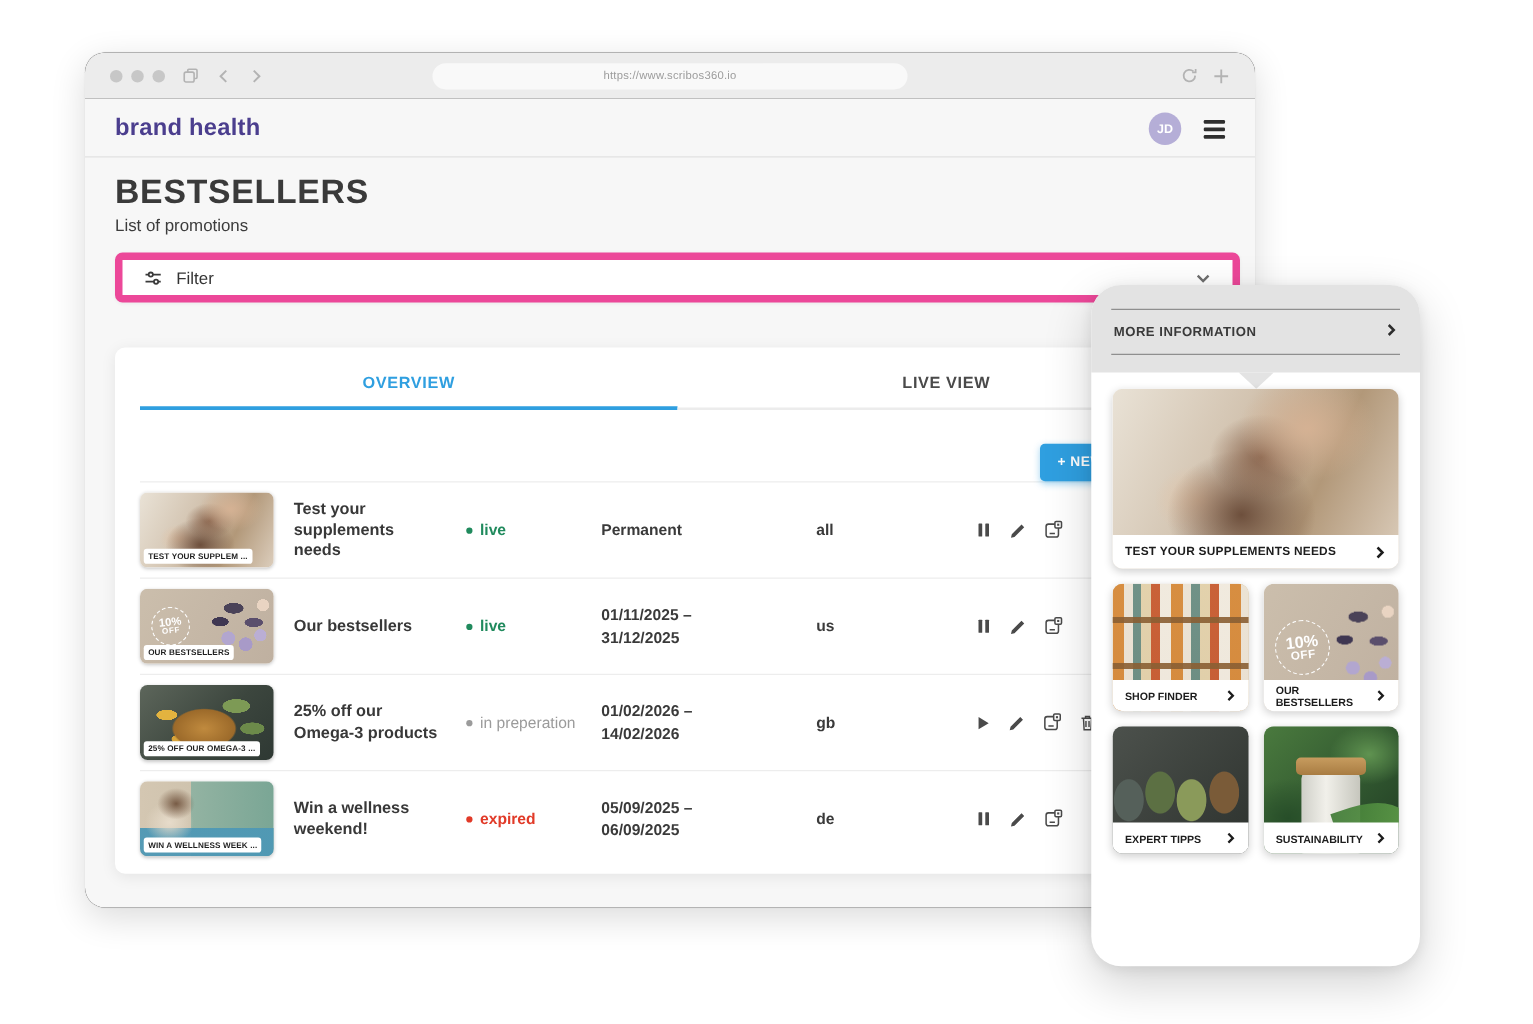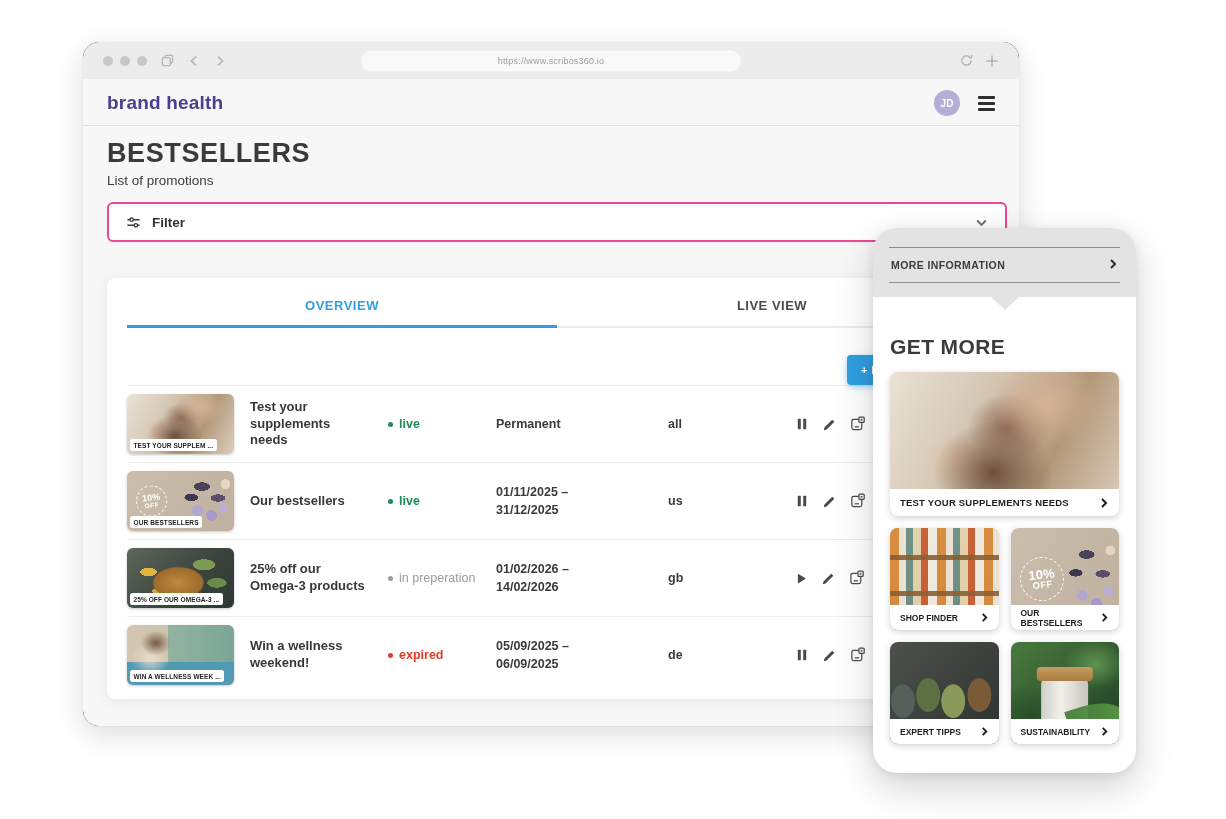--- a/index.html
+++ b/index.html
@@ -1,20 +1,20 @@
 <!DOCTYPE html>
 <html><head>
 <meta charset="utf-8">
 <style>
   * { margin:0; padding:0; box-sizing:border-box; }
   html,body { width:1226px; height:819px; background:#ffffff; font-family:"Liberation Sans", sans-serif; overflow:hidden; }
   .canvas { position:relative; width:1226px; height:819px; background:#fff; }
 
   
-  .browser { position:absolute; left:83px; top:42px; width:936px; height:684px; border-radius:16px;
+  .browser { position:absolute; left:68px; top:42px; width:936px; height:684px; border-radius:16px;
              background:#000000; box-shadow:0 8px 28px rgba(0,0,0,.14), 0 0 0 1px rgba(0,0,0,.02); }
   .chrome { position:relative; height:37px; background:#ececec; border-radius:16px 16px 0 0;
             display:flex; align-items:center; padding:0 20px; }
   .dots { display:flex; gap:7px; }
   .dot { width:10px; height:10px; border-radius:50%; background:#c7c7c7; }
   .chrome-ico { color:#b3b3b3; margin-left:14px; display:flex; align-items:center; }
   .chrome-ico svg { display:block; }
   .url-pill { position:absolute; left:50%; top:50%; transform:translate(-50%,-50%);
               width:380px; height:21px; background:#f9f9f9; border-radius:11px;
               display:flex; align-items:center; justify-content:center;
@@ -29,23 +29,23 @@
   .avatar { margin-left:auto; width:26px; height:26px; border-radius:50%; background:#b5aed7;
             color:#fff; font-size:10px; font-weight:bold; display:flex; align-items:center; justify-content:center; }
   .hamburger { margin-left:18px; display:flex; flex-direction:column; gap:3px; cursor:pointer; }
   .hamburger span { display:block; width:17px; height:3px; background:#2f2f2f; border-radius:1px; }
 
   .content { padding:12px 12px 0 24px; }
   .page-title { font-size:27px; font-weight:800; color:#3a3a3a; letter-spacing:.6px; }
   .page-subtitle { font-size:13.5px; color:#3c3c3c; margin:4px 0 14px; }
 
   
-  .filter-bar { height:40px; background:#fff; border:2px solid #ec4899; border-radius:6px;
+  .filter-bar { height:40px; background:#fff; border:6px solid #ec4899; border-radius:6px;
                 box-shadow:0 1px 3px rgba(0,0,0,.05); display:flex; align-items:center;
-                padding:0 17px; gap:11px; font-size:13.5px; color:#333;font-weight:bold; }
+                padding:0 17px; gap:11px; font-size:13.5px; color:#333; }
   .filter-chevron { margin-left:auto; color:#6f6f6f; display:flex; }
 
   
   .main-card { margin-top:36px; background:#fff; border-radius:8px; box-shadow:0 2px 12px rgba(0,0,0,.08);
                padding:20px 20px 6px; }
   .tabs { display:flex; }
   .tab { flex:1; text-align:center; padding-bottom:11px; font-size:13px; font-weight:bold;
          letter-spacing:.5px; color:#4a4a4a; border-bottom:2px solid #ececec; cursor:pointer; }
   .tab.active { color:#2f9fe0; border-bottom:3px solid #2f9fe0; padding-bottom:12px; }
 
@@ -429,21 +429,20 @@
         <span class="chev">
           <svg width="10" height="10" viewBox="0 0 10 10" fill="none" stroke="#2d2d2d" stroke-width="2">
               <path d="M3 1l4 4-4 4"></path>
             </svg>
         </span>
       </div>
       <div class="pt-rule"></div>
     </div>
     <div class="notch"></div>
 
-    <div class="get-more">GET MORE</div>
 
     <div class="pcard pcard-big">
       <div class="art art-woman"></div>
       <div class="pcard-footer">
         <span>TEST YOUR SUPPLEMENTS NEEDS</span>
         <span class="chev">
             <svg width="10" height="10" viewBox="0 0 10 10" fill="none" stroke="#1d1d1d" stroke-width="2">
               <path d="M3 1l4 4-4 4"></path>
             </svg>
           </span>

